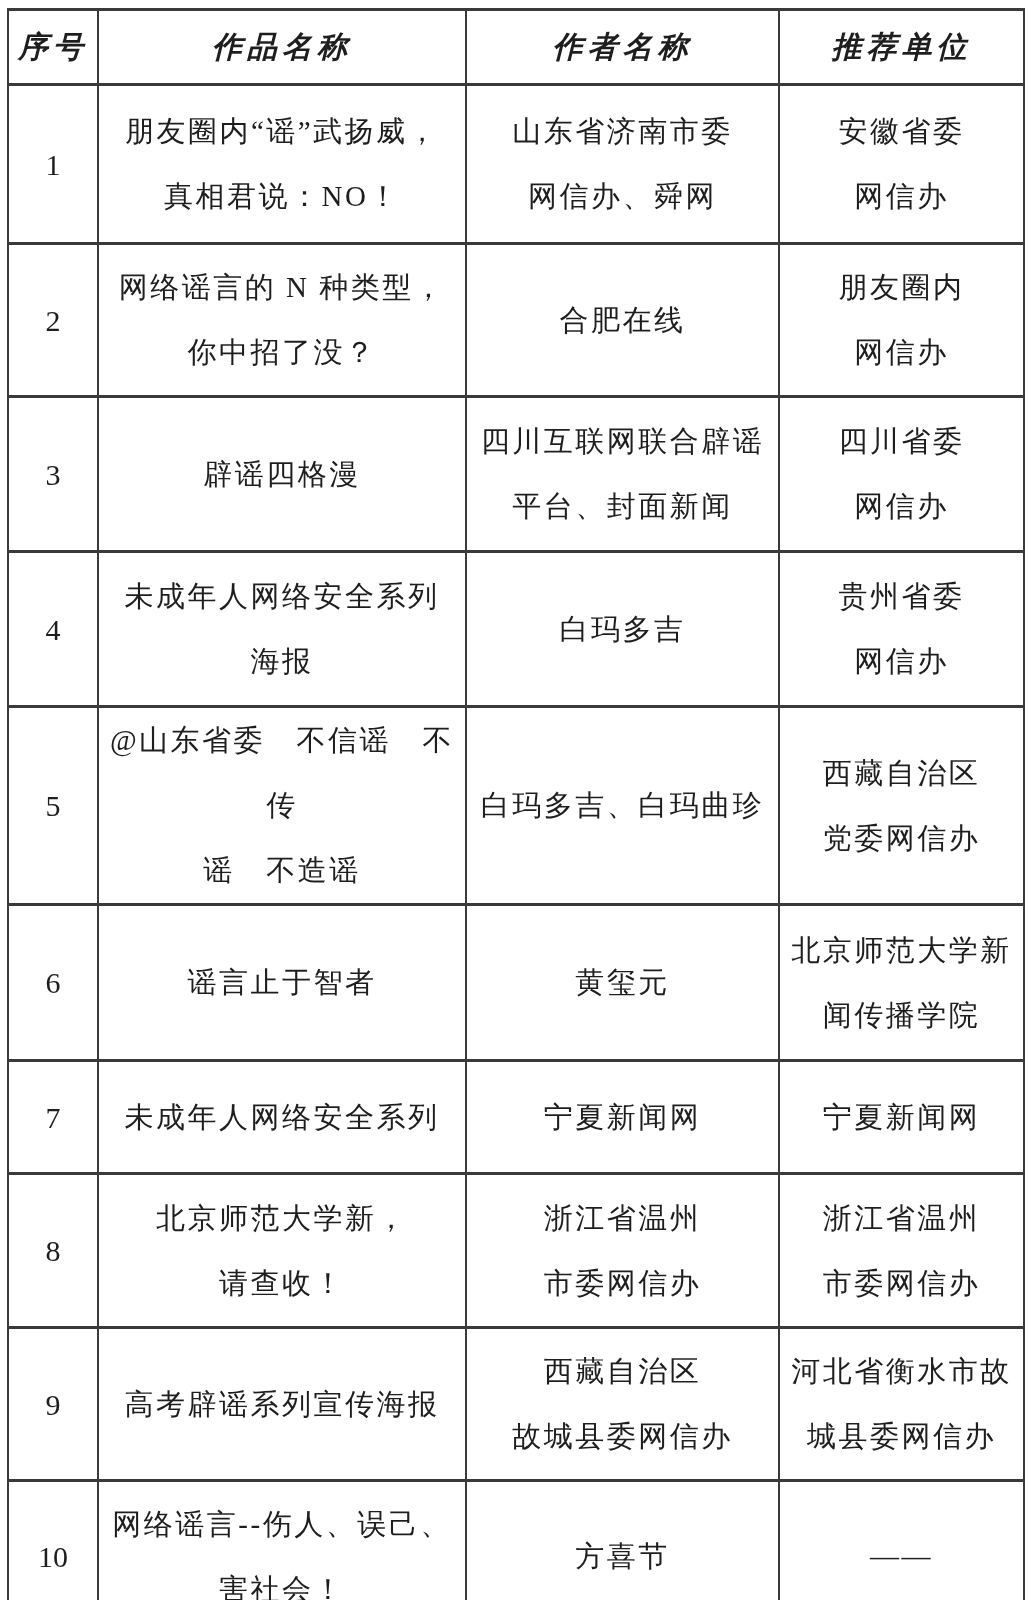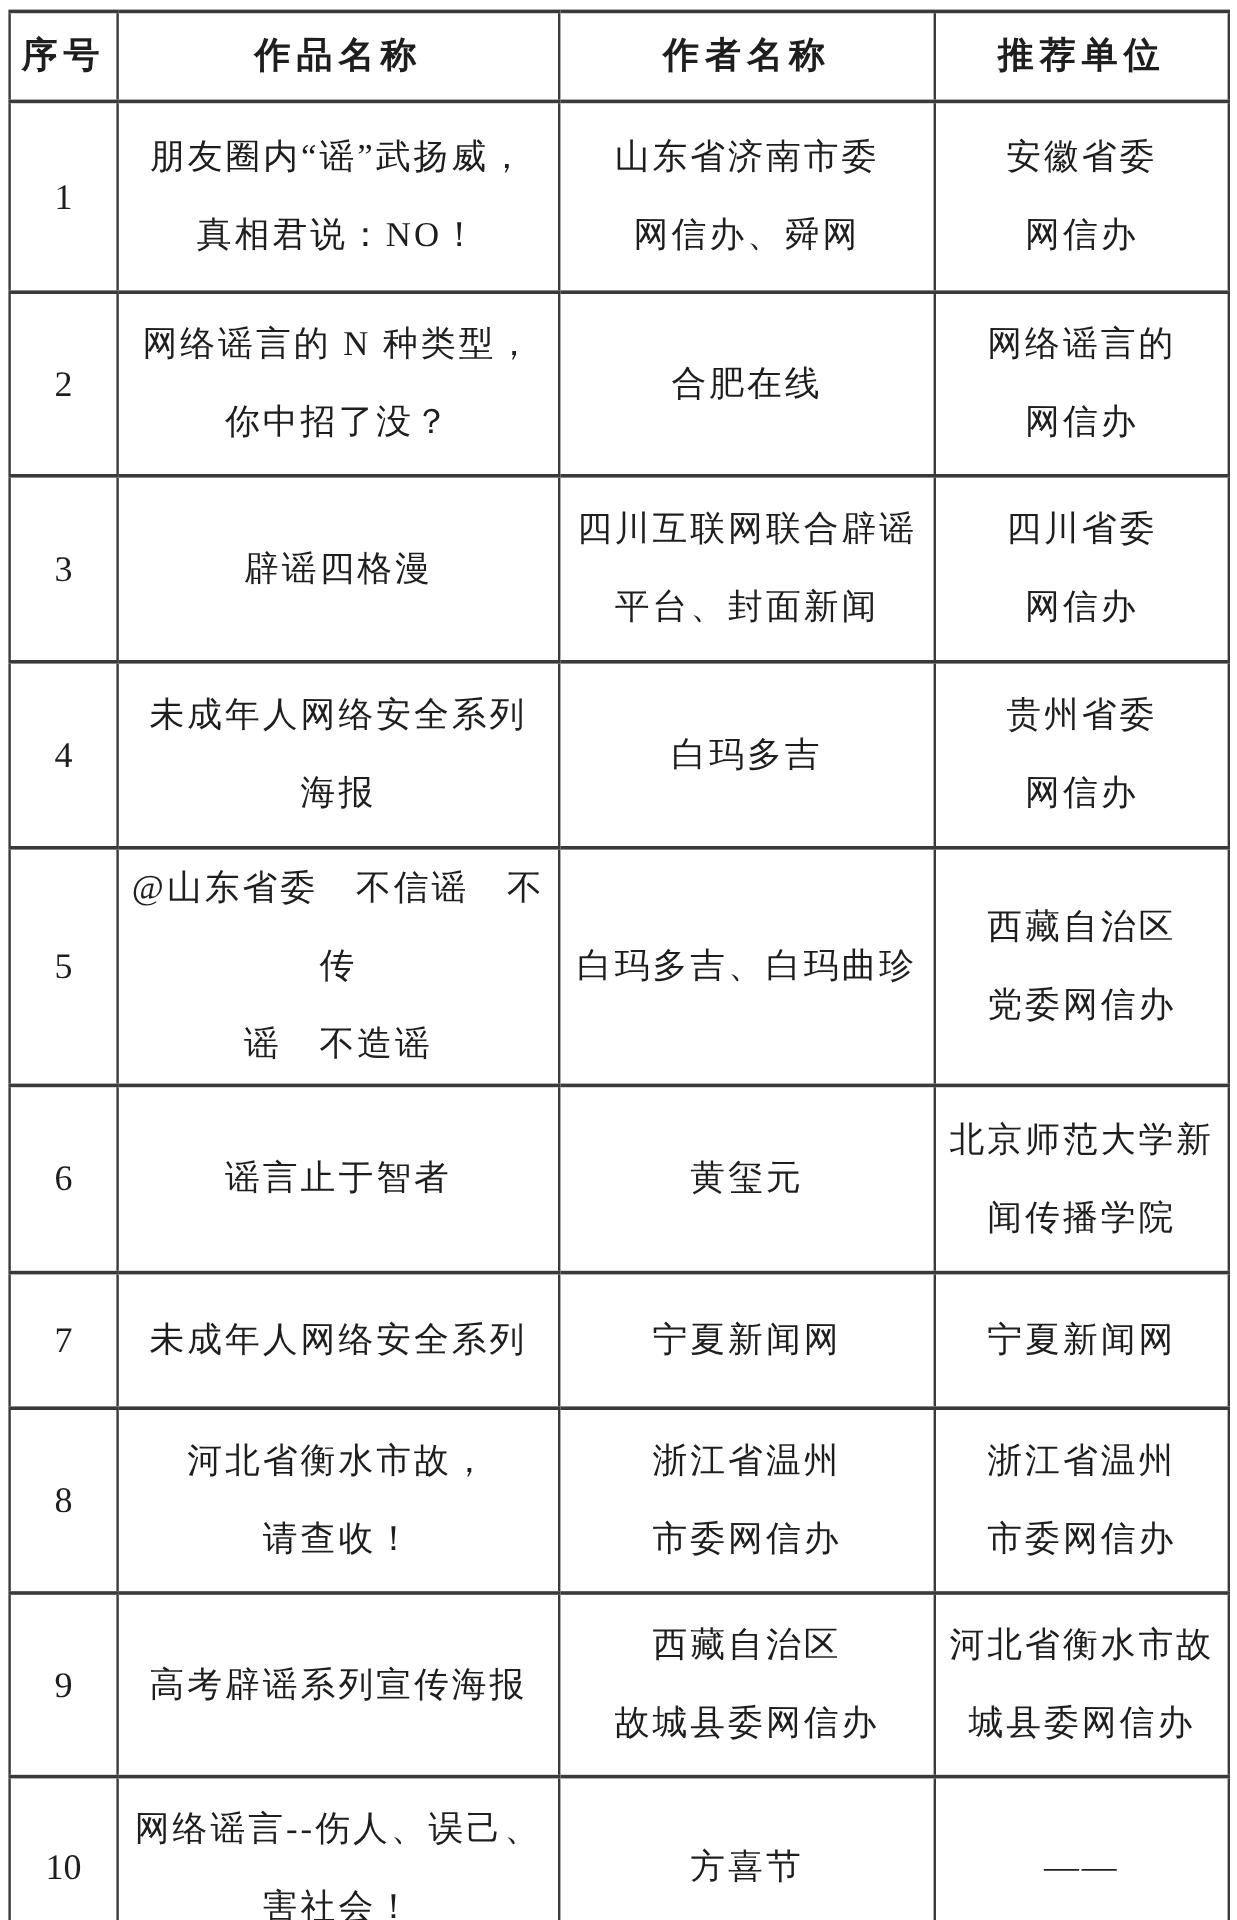--- a/index.html
+++ b/index.html
@@ -45,21 +45,21 @@
   }
   td {
     font-size: 29px;
     letter-spacing: 2.5px;
     line-height: 65px;
   }
   td.num-cell {
     font-size: 30px;
     letter-spacing: 0;
   }
-  thead tr { height: 75px; }
+  thead tr { height: 75px; font-style: italic; }
   tbody tr:nth-child(1)  { height: 159px; }
   tbody tr:nth-child(2)  { height: 153px; }
   tbody tr:nth-child(3)  { height: 155px; }
   tbody tr:nth-child(4)  { height: 155px; }
   tbody tr:nth-child(5)  { height: 152px; }
   tbody tr:nth-child(6)  { height: 156px; }
   tbody tr:nth-child(7)  { height: 113px; }
   tbody tr:nth-child(8)  { height: 154px; }
   tbody tr:nth-child(9)  { height: 153px; }
   tbody tr:nth-child(10) { height: 152px; }
@@ -91,21 +91,21 @@
         <td>山东省济南市委
 网信办、舜网</td>
         <td>安徽省委
 网信办</td>
       </tr>
       <tr>
         <td class="num-cell">2</td>
         <td>网络谣言的 N 种类型，
 你中招了没？</td>
         <td>合肥在线</td>
-        <td>网络谣言的
+        <td>朋友圈内
 网信办</td>
       </tr>
       <tr>
         <td class="num-cell">3</td>
         <td>辟谣四格漫</td>
         <td>四川互联网联合辟谣
 平台、封面新闻</td>
         <td>四川省委
 网信办</td>
       </tr>
@@ -133,21 +133,21 @@
 闻传播学院</td>
       </tr>
       <tr>
         <td class="num-cell">7</td>
         <td>未成年人网络安全系列</td>
         <td>宁夏新闻网</td>
         <td>宁夏新闻网</td>
       </tr>
       <tr>
         <td class="num-cell">8</td>
-        <td>河北省衡水市故，
+        <td>北京师范大学新，
 请查收！</td>
         <td>浙江省温州
 市委网信办</td>
         <td>浙江省温州
 市委网信办</td>
       </tr>
       <tr>
         <td class="num-cell">9</td>
         <td>高考辟谣系列宣传海报</td>
         <td>西藏自治区

